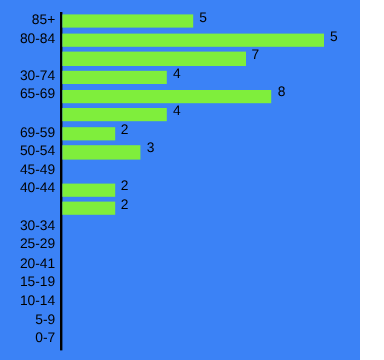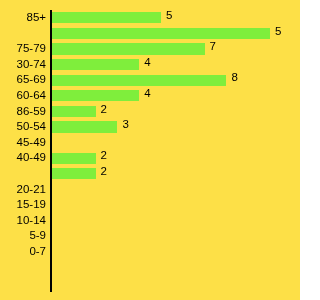--- a/index.html
+++ b/index.html
@@ -4,21 +4,21 @@
 <style>
   html, body {
     margin: 0;
     padding: 0;
     background: #ffffff;
   }
   #chart-root {
     position: relative;
     width: 300px;
     height: 300px;
-    background: #fde047;
+    background: #3b82f6;
     font-family: "Liberation Sans", sans-serif;
     overflow: hidden;
   }
   
   .plot-area {
     position: absolute;
     left: 0;
     top: 0;
     width: 300px;
     height: 300px;
@@ -82,86 +82,93 @@
     <div class="y-axis-line"></div>
     <div class="rows" id="rows">
         <div class="row">
           <span class="cat-label">85+</span>
           <div class="bar-wrap" style="width: 109px;">
             <span class="bar" style="background: rgb(127, 238, 60); width: 109px;"></span>
           </div>
           <span class="bar-value" style="left: 166px;">5</span>
         </div>
         <div class="row">
+          <span class="cat-label">80-84</span>
           <div class="bar-wrap" style="width: 218px;">
             <span class="bar" style="background: rgb(127, 238, 60); width: 218px;"></span>
           </div>
           <span class="bar-value" style="left: 275px;">5</span>
         </div>
         <div class="row">
-          <span class="cat-label">75-79</span>
           <div class="bar-wrap" style="width: 152.6px;">
             <span class="bar" style="background: rgb(127, 238, 60); width: 152.6px;"></span>
           </div>
           <span class="bar-value" style="left: 209.6px;">7</span>
         </div>
         <div class="row">
           <span class="cat-label">30-74</span>
           <div class="bar-wrap" style="width: 87.2px;">
             <span class="bar" style="background: rgb(127, 238, 60); width: 87.2px;"></span>
           </div>
           <span class="bar-value" style="left: 144.2px;">4</span>
         </div>
         <div class="row">
           <span class="cat-label">65-69</span>
           <div class="bar-wrap" style="width: 174.4px;">
             <span class="bar" style="background: rgb(127, 238, 60); width: 174.4px;"></span>
           </div>
           <span class="bar-value" style="left: 231.4px;">8</span>
         </div>
         <div class="row">
-          <span class="cat-label">60-64</span>
           <div class="bar-wrap" style="width: 87.2px;">
             <span class="bar" style="background: rgb(127, 238, 60); width: 87.2px;"></span>
           </div>
           <span class="bar-value" style="left: 144.2px;">4</span>
         </div>
         <div class="row">
-          <span class="cat-label">86-59</span>
+          <span class="cat-label">69-59</span>
           <div class="bar-wrap" style="width: 43.6px;">
             <span class="bar" style="background: rgb(127, 238, 60); width: 43.6px;"></span>
           </div>
           <span class="bar-value" style="left: 100.6px;">2</span>
         </div>
         <div class="row">
           <span class="cat-label">50-54</span>
           <div class="bar-wrap" style="width: 65.4px;">
             <span class="bar" style="background: rgb(127, 238, 60); width: 65.4px;"></span>
           </div>
           <span class="bar-value" style="left: 122.4px;">3</span>
         </div>
         <div class="row empty">
           <span class="cat-label">45-49</span>
           <div class="bar-wrap" style="width: 0px;"></div>
         </div>
         <div class="row">
-          <span class="cat-label">40-49</span>
+          <span class="cat-label">40-44</span>
           <div class="bar-wrap" style="width: 43.6px;">
             <span class="bar" style="background: rgb(127, 238, 60); width: 43.6px;"></span>
           </div>
           <span class="bar-value" style="left: 100.6px;">2</span>
         </div>
         <div class="row">
           <div class="bar-wrap" style="width: 43.6px;">
             <span class="bar" style="background: rgb(127, 238, 60); width: 43.6px;"></span>
           </div>
           <span class="bar-value" style="left: 100.6px;">2</span>
         </div>
         <div class="row empty">
-          <span class="cat-label">20-21</span>
+          <span class="cat-label">30-34</span>
+          <div class="bar-wrap" style="width: 0px;"></div>
+        </div>
+        <div class="row empty">
+          <span class="cat-label">25-29</span>
+          <div class="bar-wrap" style="width: 0px;"></div>
+        </div>
+        <div class="row empty">
+          <span class="cat-label">20-41</span>
           <div class="bar-wrap" style="width: 0px;"></div>
         </div>
         <div class="row empty">
           <span class="cat-label">15-19</span>
           <div class="bar-wrap" style="width: 0px;"></div>
         </div>
         <div class="row empty">
           <span class="cat-label">10-14</span>
           <div class="bar-wrap" style="width: 0px;"></div>
         </div>

